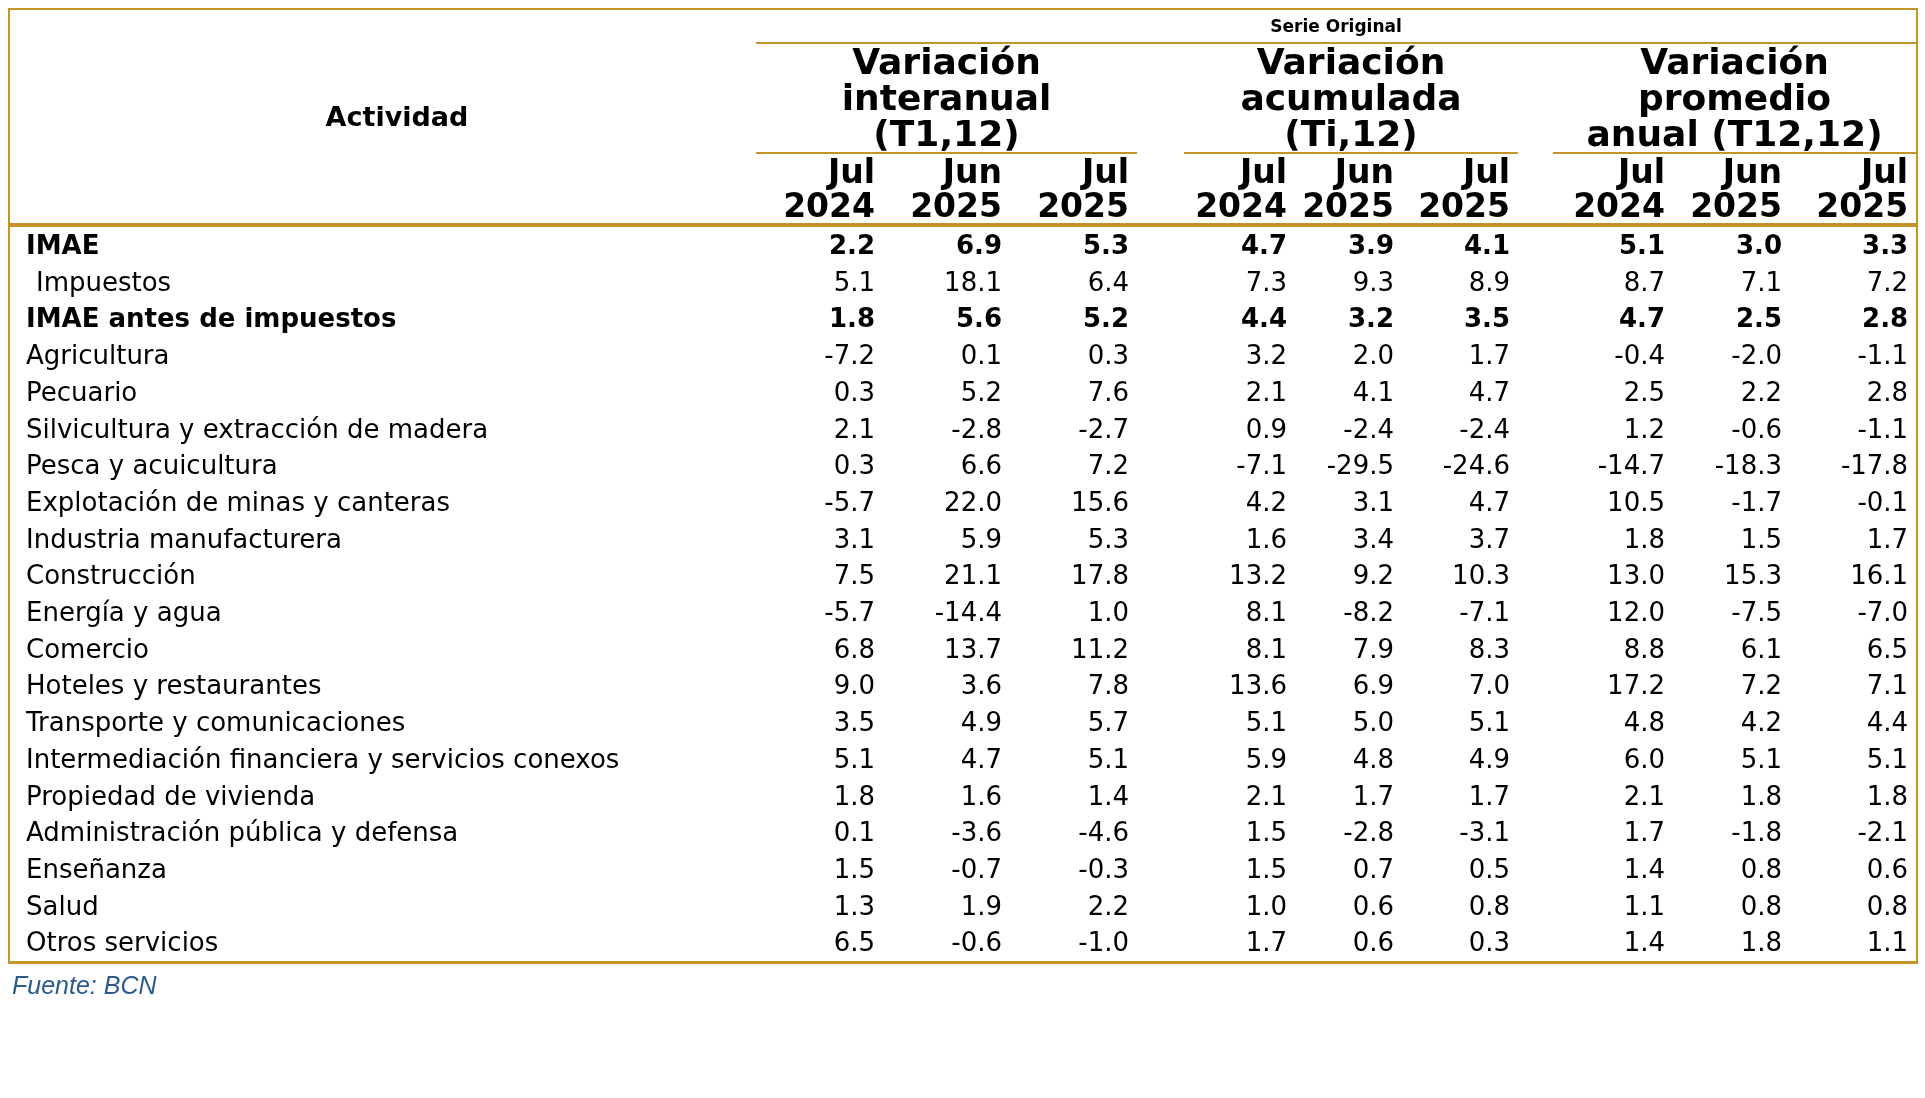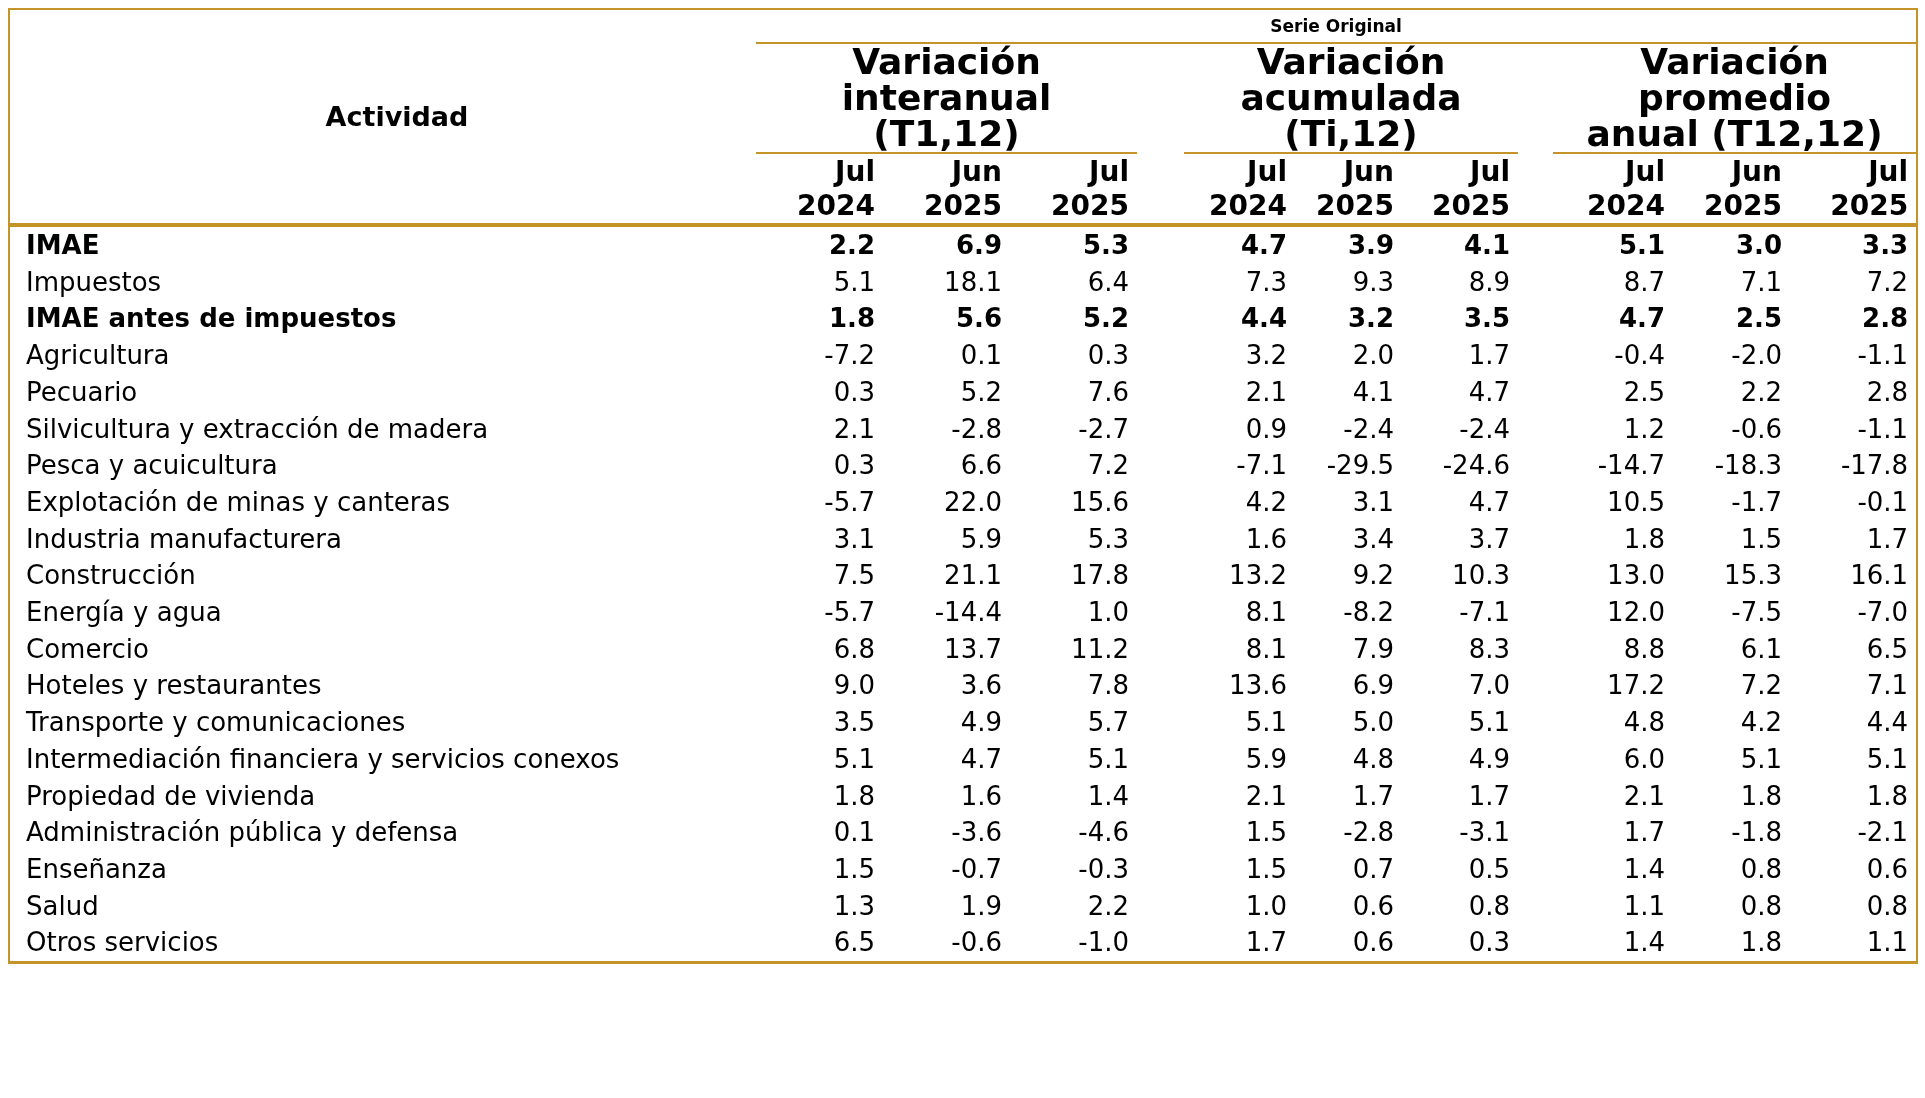--- a/index.html
+++ b/index.html
@@ -52,31 +52,31 @@
   tr.group-row th.group{
     font-size:36px; text-align:center; vertical-align:middle;
     height:86px; line-height:36px;
     border-bottom:2px solid var(--gold);
   }
   tr.group-row th.gsp{ border-bottom:none; }
   tr.period-row th{
     height:72px; vertical-align:middle;
     border-bottom:4px solid var(--gold);
   }
-  tr.period-row th.ph{ text-align:right; padding-right:8px; font-size:28px; line-height:34px; }
+  tr.period-row th.ph{ text-align:right; padding-right:8px; font-size:33px; line-height:34px; }
   tr.period-row th.ph div{ white-space:nowrap; }
 
   tbody td{
     height:36.7px; font-size:26px; line-height:36.7px;
     vertical-align:middle; padding:0; white-space:nowrap; overflow:hidden;
   }
   tbody td.act{ text-align:left; padding-left:16px; }
   tbody td.num{ text-align:right; padding-right:8px; }
   tbody tr.bold td{ font-weight:700; }
-  tbody tr.indent td.act{ padding-left:16px;margin-left:12px; }
+  tbody tr.indent td.act{ padding-left:26px;margin-left:12px; }
 
   .source{
     font-family:"Liberation Sans", sans-serif;
     font-size:25px; font-style:italic; color:var(--blue);
     margin:6px 0 0 4px; line-height:30px;
   }
 </style>
 </head>
 <body>
 
@@ -456,13 +456,14 @@
           <td class="num">0.6</td>
           <td class="num">0.3</td>
           <td></td>
           <td class="num">1.4</td>
           <td class="num">1.8</td>
           <td class="num">1.1</td>
         </tr>
       </tbody>
   </table>
 
+  <div class="source">Fuente: BCN</div>
 </div>
 
 </body></html>

